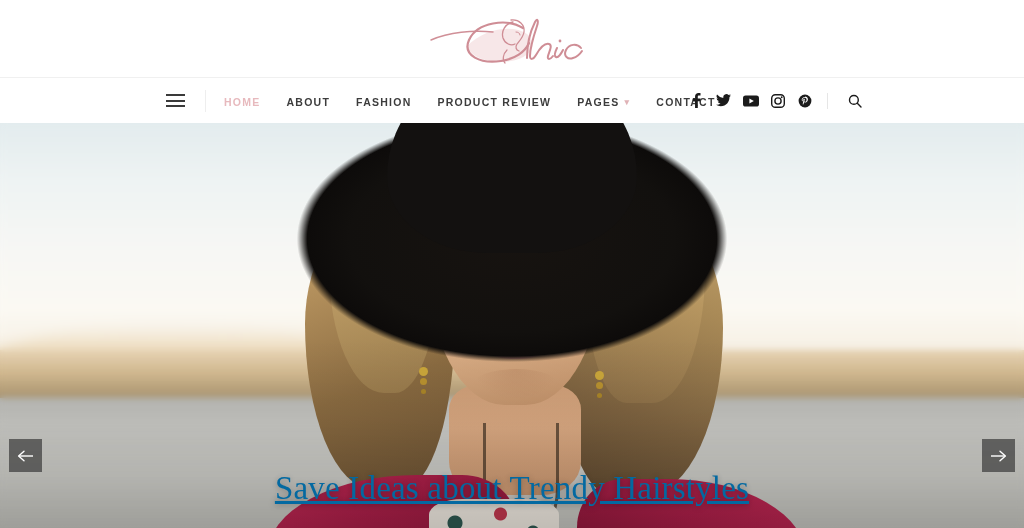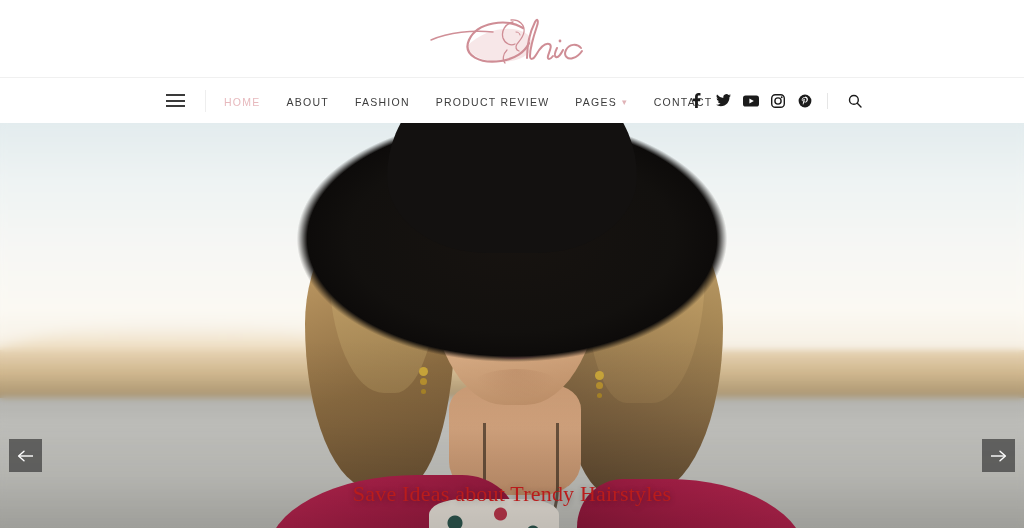--- a/index.html
+++ b/index.html
@@ -33,21 +33,21 @@
     display:flex; flex-direction:column; justify-content:space-between;
     cursor:pointer;
   }
   .hamburger span { display:block; height:2px; width:100%; background:#3a3a3a; border-radius:0; }
   .nav-divider-v { width:1px; height:22px; background:#eeeeee; margin:0 18px 0 20px; }
 
   .nav-menu { display:flex; align-items:center; list-style:none; }
   .nav-menu li { margin-right:26px; }
   .nav-menu li:last-child { margin-right:17px; }
   .nav-link {
-    font-size:10.5px; letter-spacing:1.25px; font-weight:400;
+    font-size:10.5px; letter-spacing:1.25px; font-weight:700;
     color:#3c3c3c; text-transform:uppercase; text-decoration:none;
     white-space:nowrap; cursor:pointer;
   }
   .nav-link.active { color:#e7b9bd; }
   .chev {
     display:inline-block; margin-left:5px; color:#e0b3b7;
     font-size:9px; transform:translateY(-1px);
   }
 
   .nav-right {
@@ -229,24 +229,25 @@
   }
   .cats {
     font-size:9px; font-weight:700; letter-spacing:1.6px;
     color:#ffffff; text-transform:uppercase; margin-bottom:10px;
     text-shadow:0 1px 3px rgba(0,0,0,.35);
   }
   .cats a { color:#fff; text-decoration:none; cursor:pointer; }
   .cat-dot { display:inline-block; margin:0 7px; opacity:.8; }
   .hero-title {
     font-family:"Liberation Serif", serif;
-    font-size:22px; font-weight:400; color:#b91c1c;
+    font-size:33px; font-weight:400; color:#0369a1;
     letter-spacing:.2px; line-height:1.1;
     text-shadow:0 1px 6px rgba(0,0,0,.30);
     cursor:pointer;
+    text-decoration:underline;
   }
 
   
   .arrow {
     position:absolute; top:316px; width:33px; height:33px;
     background:rgba(60,60,60,.72);
     display:flex; align-items:center; justify-content:center;
     cursor:pointer; z-index:7;
   }
   .arrow.left { left:9px; }

